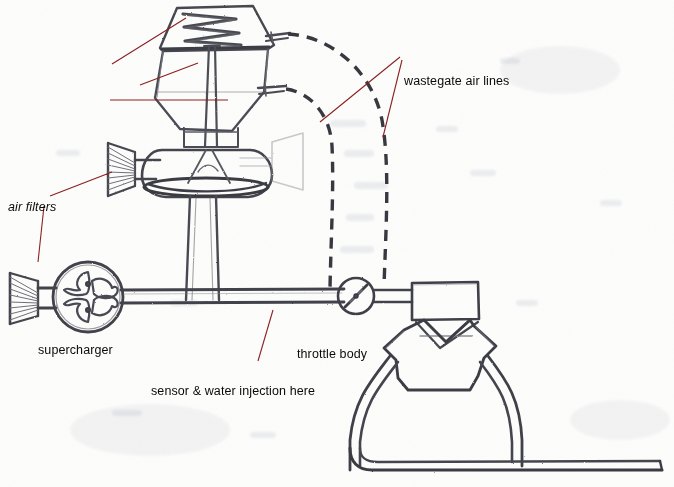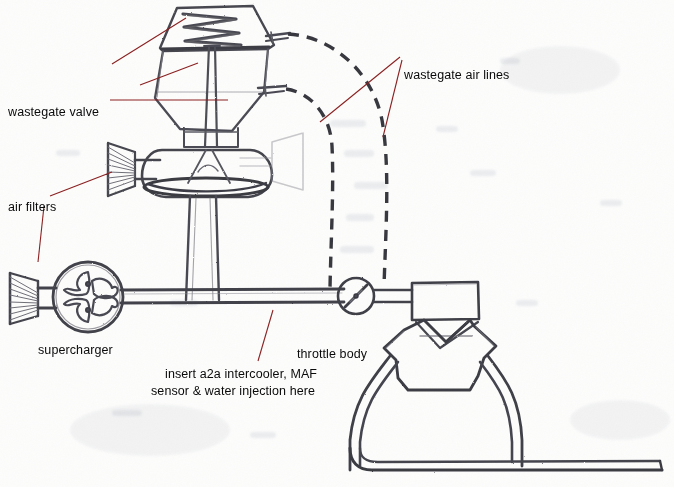--- a/index.html
+++ b/index.html
@@ -256,21 +256,19 @@
       <path d="M140 85 L198 63"></path>
       <path d="M110 100 L228 100"></path>
       <path d="M50 196 L112 172"></path>
       <path d="M44 206 L38 262"></path>
       <path d="M400 57 L320 122"></path>
       <path d="M402 60 L383 137"></path>
       <path d="M258 361 L273 310"></path>
     </g>
   </svg>
 
-  <div class="lbl" style="left:8px;  top:105px;">wastegate valve</div>
-  <div class="lbl" style="left:404px; top:68px;">wastegate air lines</div>
-  <div class="lbl" style="left:8px;  top:200px;">air filters</div>
+  <div class="lbl" style="left:404px; top:74px;">wastegate air lines</div>
+  <div class="lbl" style="left:8px;  top:200px;font-style:italic;">air filters</div>
   <div class="lbl" style="left:38px; top:343px;">supercharger</div>
   <div class="lbl" style="left:297px; top:315px;margin-top:32px;">throttle body</div>
-  <div class="lbl" style="left:165px; top:367px;">insert a2a intercooler, MAF</div>
   <div class="lbl" style="left:151px; top:384px;">sensor &amp; water injection here</div>
 
 </div>
 
 </body></html>

